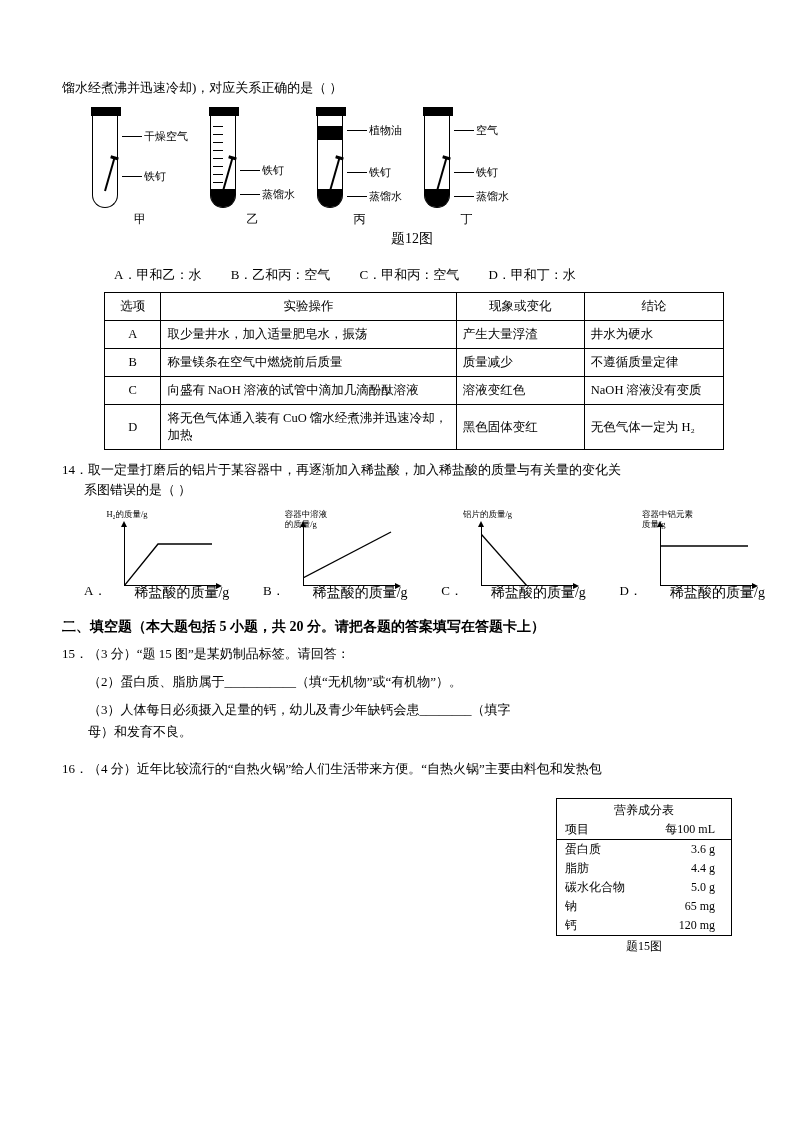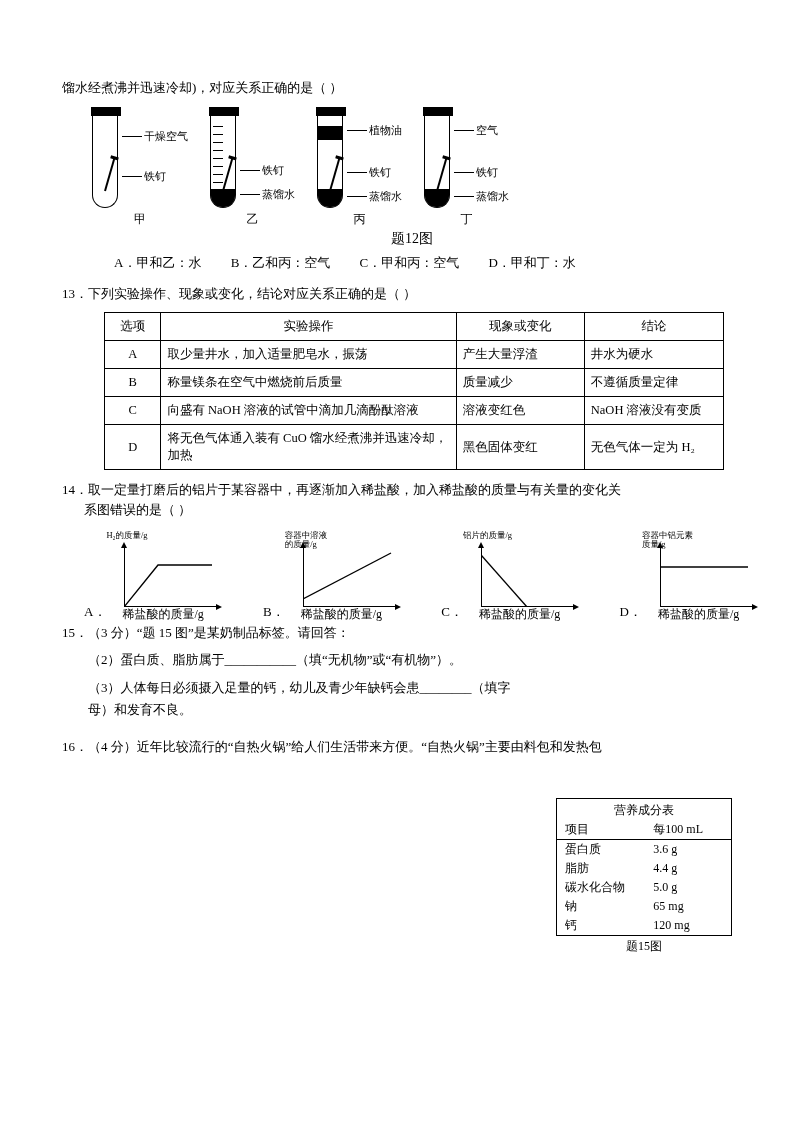--- a/index.html
+++ b/index.html
@@ -66,21 +66,21 @@
   }
   .labels { position: relative; margin-left: 4px; font-size: 11px; }
   .lab { position: relative; white-space: nowrap; line-height: 1.25; }
   .lab span.lead {
     display: inline-block; width: 20px; border-bottom: 1px solid #000;
     vertical-align: 3px; margin-right: 2px;
   }
   .tube-name { font-size: 12px; margin-top: 3px; }
   .fig-caption { text-align: center; font-size: 14px; margin-top: 2px; }
 
-  .opts { margin-top: 6px; padding-left: 52px; font-size: 13px; }
+  .opts { margin-top: 18px; padding-left: 52px; font-size: 13px; }
   .opts span { margin-right: 26px; white-space: nowrap; }
 
   
   table.exp {
     border-collapse: collapse;
     width: 620px;
     margin: 8px 0 0 42px;
     font-size: 12.5px;
   }
   table.exp th, table.exp td {
@@ -114,38 +114,38 @@
     content:""; position:absolute; left:-4px; top:-5px;
     border-left:3.5px solid transparent; border-right:3.5px solid transparent;
     border-bottom:6px solid #000;
   }
   .graph .axes:after {
     content:""; position:absolute; right:-6px; bottom:-4px;
     border-top:3.5px solid transparent; border-bottom:3.5px solid transparent;
     border-left:6px solid #000;
   }
   .graph .xtitle {
-    position: absolute; bottom: 0; left: 16px; font-size: 12px; white-space: nowrap;
+    position: absolute; bottom: 0; left: 28px; font-size: 14px; white-space: nowrap;
   }
   .graph svg { position: absolute; left: 18px; bottom: 16px; }
 
   
   .section-head { font-weight: bold; margin: 16px 0 8px 0; font-size: 14px; }
 
   
   .nutri {
     position: absolute; right: 62px; top: 798px;
     width: 176px; border: 1.4px solid #000; background:#fff;
     font-size: 12px;
   }
   .nutri .title { text-align:center; font-weight: normal; padding: 3px 0 1px; }
   .nutri table { width: 100%; border-collapse: collapse; }
   .nutri td { padding: 1px 8px; }
   .nutri tr.head td { border-bottom: 1.2px solid #000; }
-  .nutri td.val { text-align: left; padding-right: 16px; }
+  .nutri td.val { text-align: right; padding-right: 16px; }
   .nutri-cap { text-align: center; font-size: 12px; margin-top: 2px; }
   .nutri-wrap { position: absolute; right: 62px; top: 798px; width: 176px; }
   .nutri-wrap .nutri { position: static; }
 
   .q15 { width: 470px; }
   .sub { padding-left: 26px; margin-top: 6px; line-height: 1.7; }
 </style>
 </head>
 <body>
 
@@ -230,21 +230,20 @@
   </div>
   <div class="fig-caption" style="padding-left:30px;">题12图</div>
 
   <div class="opts">
     <span>A．甲和乙：水</span>
     <span>B．乙和丙：空气</span>
     <span>C．甲和丙：空气</span>
     <span>D．甲和丁：水</span>
   </div>
 
-  <div class="line" style="margin-top:12px;">13．下列实验操作、现象或变化，结论对应关系正确的是（         ）</div>
 
   <table class="exp">
     <thead>
       <tr>
         <th style="width:60px">选项</th>
         <th style="width:324px">实验操作</th>
         <th style="width:140px">现象或变化</th>
         <th style="width:150px">结论</th>
       </tr>
     </thead>
@@ -326,20 +325,21 @@
         <div class="axes"></div>
         <svg width="92" height="60">
           <polyline points="0,20 88,20" fill="none" stroke="#000" stroke-width="1.4"></polyline>
         </svg>
         <div class="xtitle">稀盐酸的质量/g</div>
       </div>
     </div>
 
   </div>
 
+  <div class="section-head">二、填空题（本大题包括 5 小题，共 20 分。请把各题的答案填写在答题卡上）</div>
 
   <div class="q15">
     <div class="line">15．（3 分）“题 15 图”是某奶制品标签。请回答：</div>
     <div class="sub">（2）蛋白质、脂肪属于___________（填“无机物”或“有机物”）。</div>
     <div class="sub">（3）人体每日必须摄入足量的钙，幼儿及青少年缺钙会患________（填字母）和发育不良。</div>
   </div>
 
   <div class="nutri-wrap">
     <div class="nutri">
       <div class="title">营养成分表</div>

